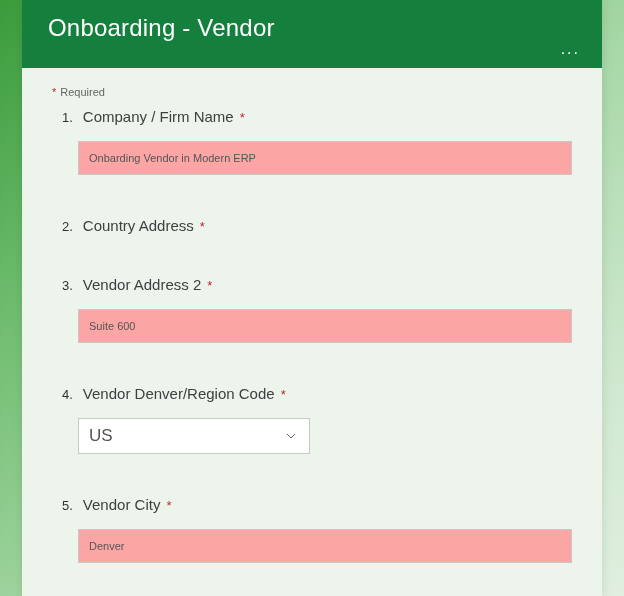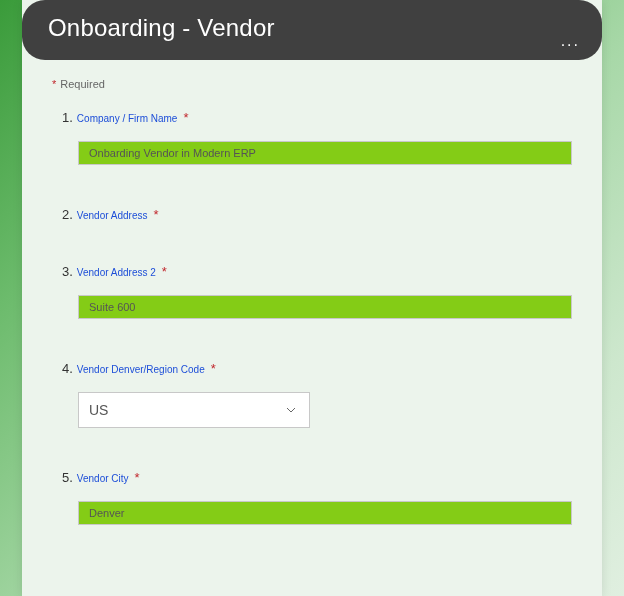--- a/index.html
+++ b/index.html
@@ -22,26 +22,25 @@
     position: absolute;
     left: 22px;
     top: 0;
     right: 22px;
     bottom: 0;
     background: #ecf4ec;
     box-shadow: 0 2px 10px rgba(0,0,0,0.10);
   }
 
   .header {
-    background: #404040;
+    background: #15803d;
     color: #ffffff;
     padding: 14px 26px 26px 26px;
     position: relative;
-    height: 60px;
-    border-radius: 23px;
+    height: 68px;
   }
   .header-title {
     font-size: 24px;
     font-weight: 400;
     letter-spacing: 0.2px;
   }
   .header-more {
     position: absolute;
     right: 22px;
     bottom: 10px;
@@ -52,21 +51,21 @@
   }
 
   .form-area {
     padding: 18px 30px 24px 30px;
     color: #333;
   }
 
   .required-note {
     font-size: 11px;
     color: #666;
-    margin-bottom: 20px;
+    margin-bottom: 10px;
   }
   .required-note .ast {
     color: #c1272d;
     margin-right: 4px;
   }
 
   .question {
     margin-bottom: 42px;
   }
   .question:last-child {
@@ -77,56 +76,57 @@
     align-items: baseline;
     margin-bottom: 16px;
     padding-left: 10px;
   }
   .q-num {
     font-size: 13px;
     color: #333;
     margin-right: 4px;
   }
   .q-text {
-    font-size: 10px;
-    color: #1d4ed8;
+    font-size: 15px;
+    color: #404040;
     margin-right: 6px;
+    margin-left: 6px;
   }
   .q-req {
     color: #c1272d;
     font-size: 13px;
   }
 
   .input-wrap {
     padding-left: 26px;
   }
   .text-input {
     width: 100%;
-    height: 24px;
+    height: 34px;
     border: 1px solid #c8c8c8;
-    background: #84cc16;
+    background: #fca5a5;
     padding: 0 10px;
     font-size: 11px;
     color: #555;
     font-family: inherit;
     outline: none;
   }
 
   .select-wrap {
     padding-left: 26px;
     position: relative;
     width: 258px;
   }
   .select-box {
     width: 100%;
     height: 36px;
     border: 1px solid #c8c8c8;
     background: #ffffff;
     padding: 0 34px 0 10px;
-    font-size: 14px;
+    font-size: 17px;
     color: #555;
     display: flex;
     align-items: center;
     cursor: pointer;
     position: relative;
   }
   .chevron {
     position: absolute;
     right: 12px;
     top: 50%;
@@ -160,21 +160,21 @@
         <span class="q-req">*</span>
       </div>
       <div class="input-wrap">
         <input type="text" class="text-input" value="Onbarding Vendor in Modern ERP" style="">
       </div>
     </div>
 
     <div class="question">
       <div class="q-label-row">
         <span class="q-num">2.</span>
-        <span class="q-text">Vendor Address</span>
+        <span class="q-text">Country Address</span>
         <span class="q-req">*</span>
       </div>
     </div>
 
     <div class="question">
       <div class="q-label-row">
         <span class="q-num">3.</span>
         <span class="q-text">Vendor Address 2</span>
         <span class="q-req">*</span>
       </div>

